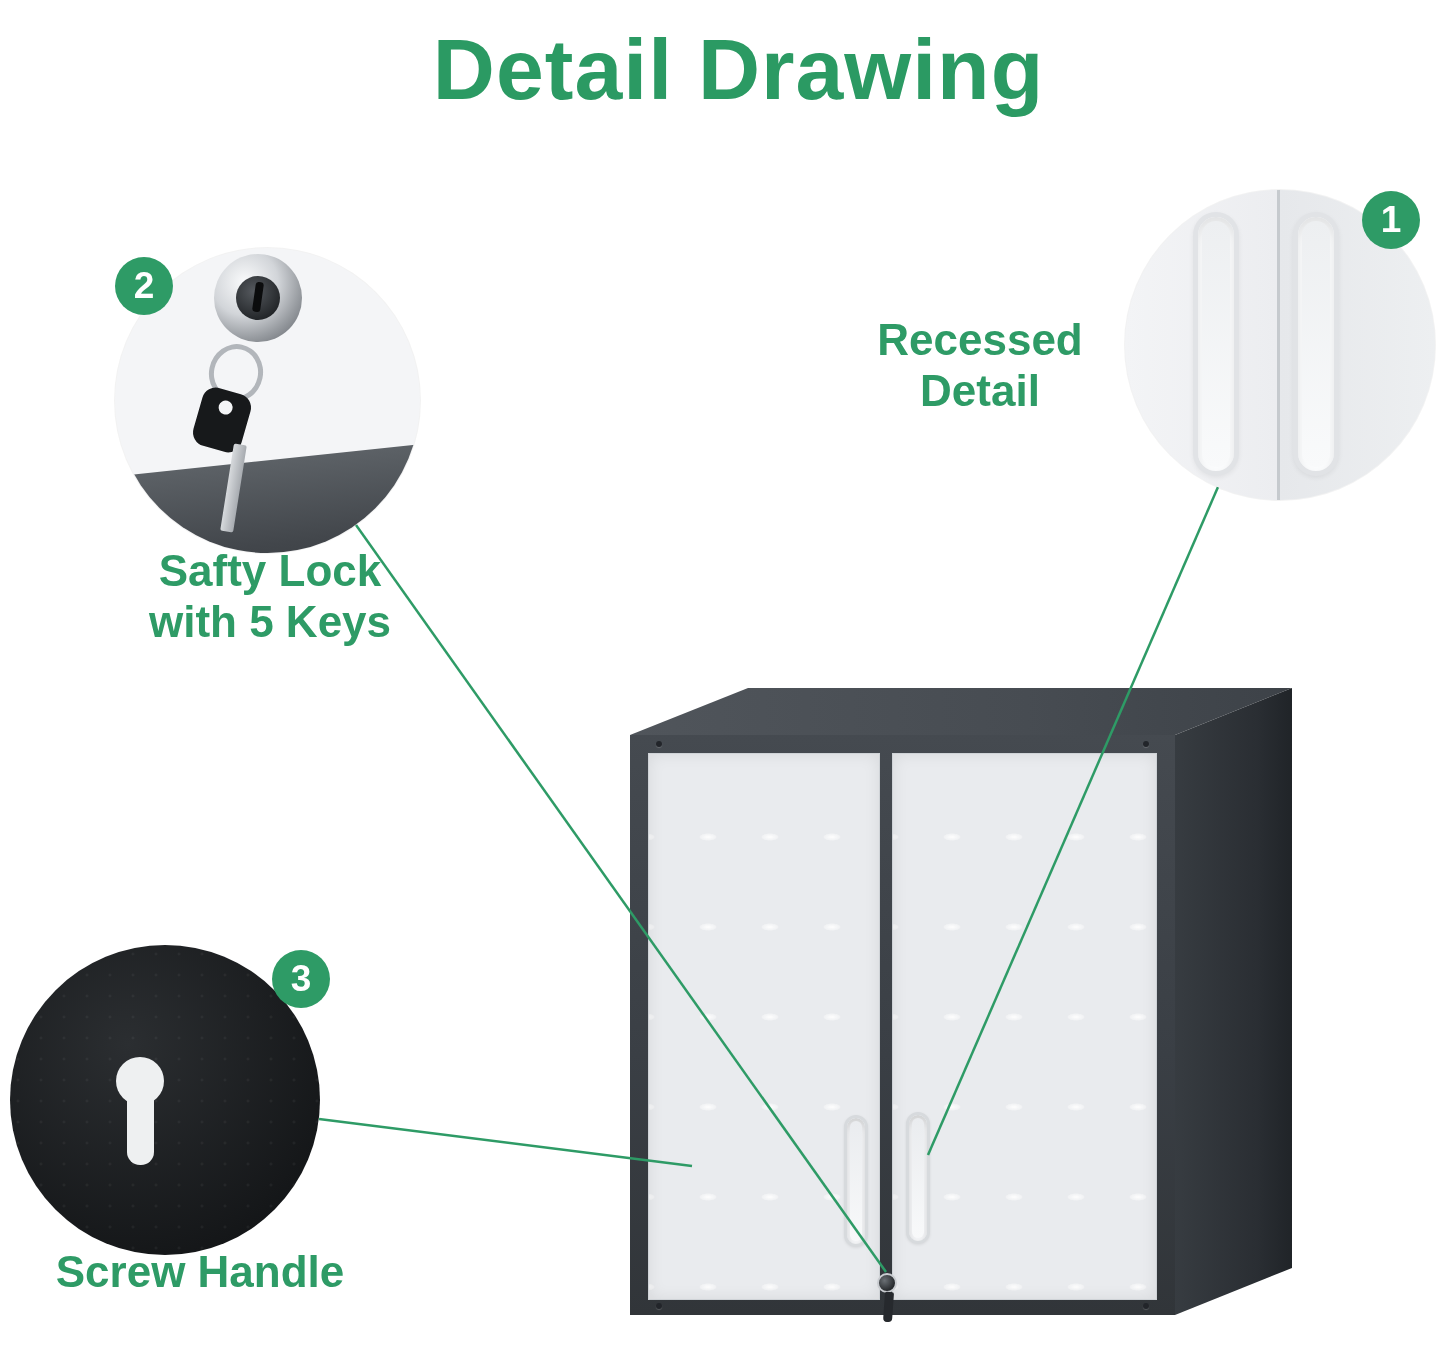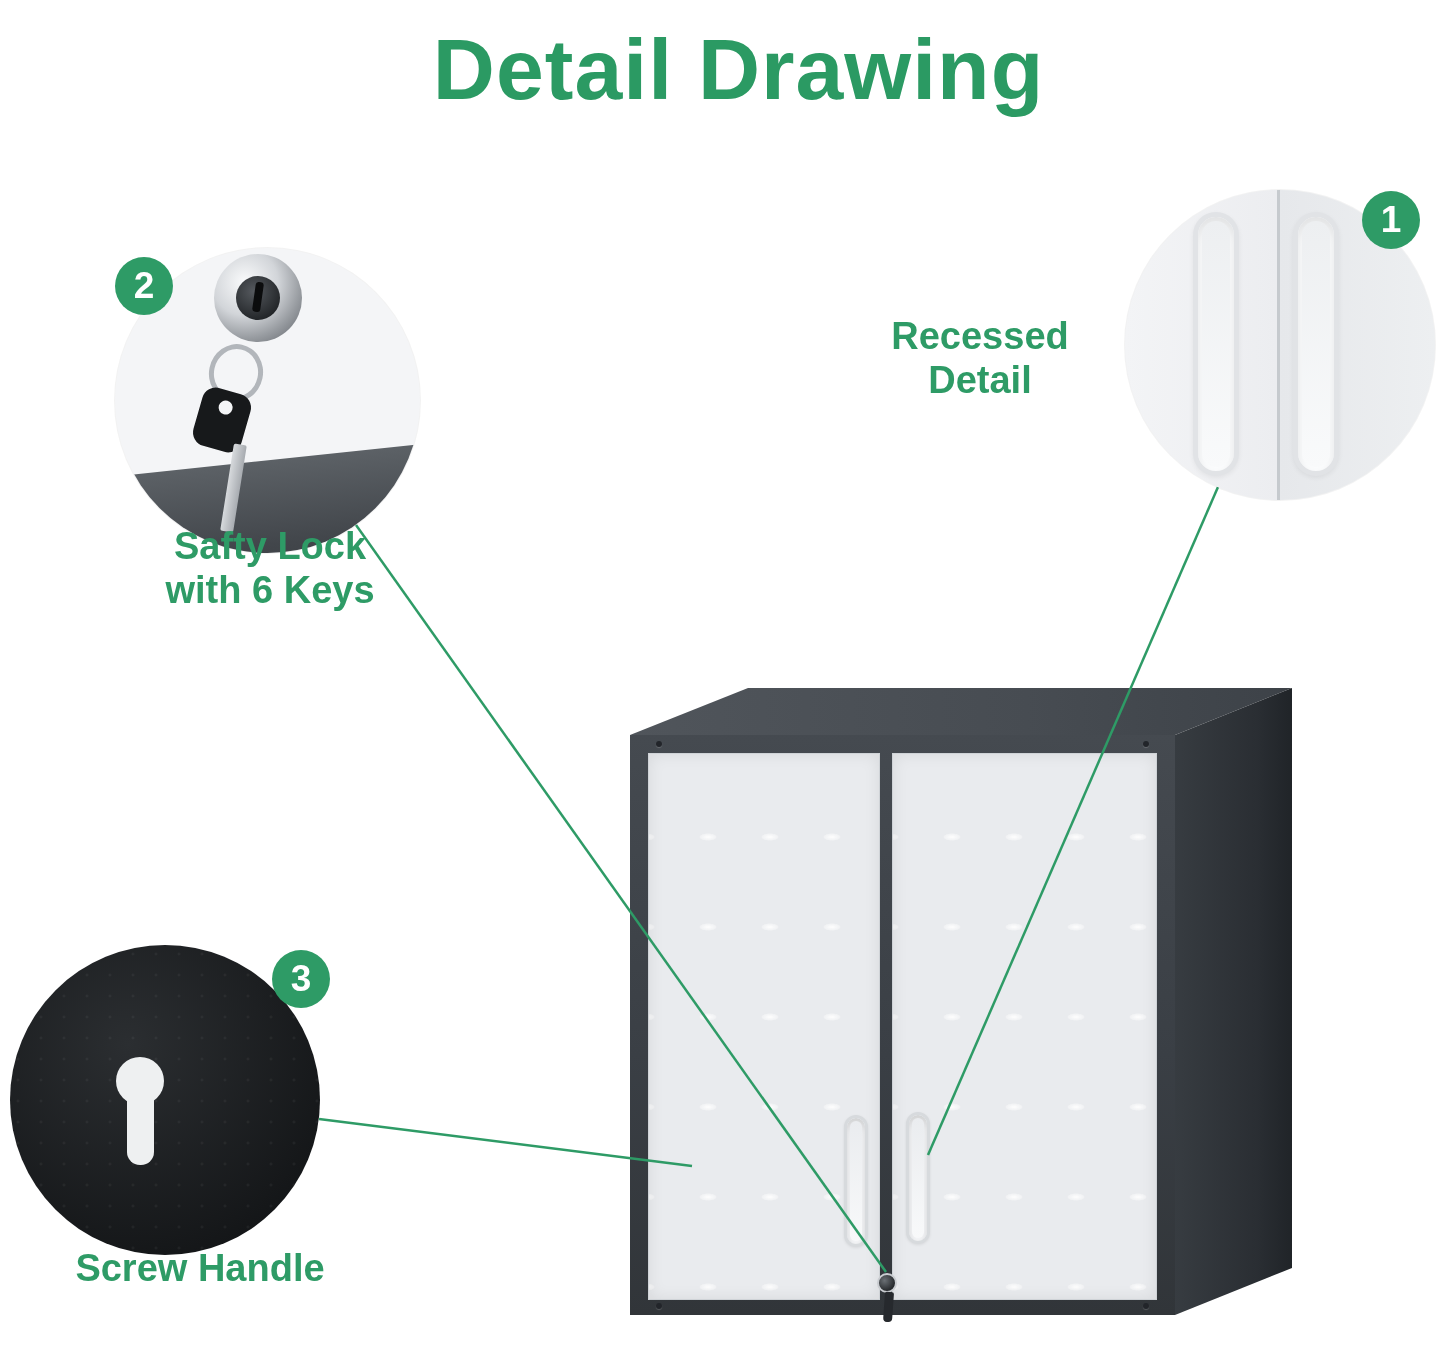--- a/index.html
+++ b/index.html
@@ -85,25 +85,25 @@
   .keyhole-circle{position:absolute;left:106px;top:112px;width:48px;height:48px;border-radius:50%;background:#eef0f1;}
   .keyhole-slot{position:absolute;left:117px;top:150px;width:27px;height:70px;background:#eef0f1;
                 border-radius:4px 4px 13px 13px;}
 
   
   .badge{position:absolute;width:58px;height:58px;border-radius:50%;background:var(--accent-green,#2E9B66);
          color:#fff;font-size:37px;font-weight:700;display:flex;align-items:center;justify-content:center;}
   .badge-1{left:1362px;top:191px;} .badge-2{left:115px;top:257px;} .badge-3{left:272px;top:950px;}
 
   
-  .label{position:absolute;color:var(--accent-green,#2E9B66);font-size:38px;font-weight:600;
+  .label{position:absolute;color:var(--accent-green,#2E9B66);font-size:44px;font-weight:600;
          line-height:1.16;text-align:center;}
   .label span{display:block;}
   .label-handle{left:770px;top:314px;width:420px;}
-  .label-lock{left:60px;top:524px;width:420px;}
+  .label-lock{left:60px;top:545px;width:420px;}
   .label-screw{left:30px;top:1246px;width:340px;}
 </style>
 </head>
 <body>
 
 <div class="page">
 
   <h1 class="title">Detail Drawing</h1>
 
   <div class="cabinet">
@@ -167,17 +167,17 @@
   <div class="badge badge-1">1</div>
   <div class="badge badge-2">2</div>
   <div class="badge badge-3">3</div>
 
   <div class="label label-handle">
     <span>Recessed</span>
     <span>Detail</span>
   </div>
   <div class="label label-lock">
     <span>Safty Lock</span>
-    <span>with 6 Keys</span>
+    <span>with 5 Keys</span>
   </div>
   <div class="label label-screw">Screw Handle</div>
 
 </div>
 
 </body></html>

